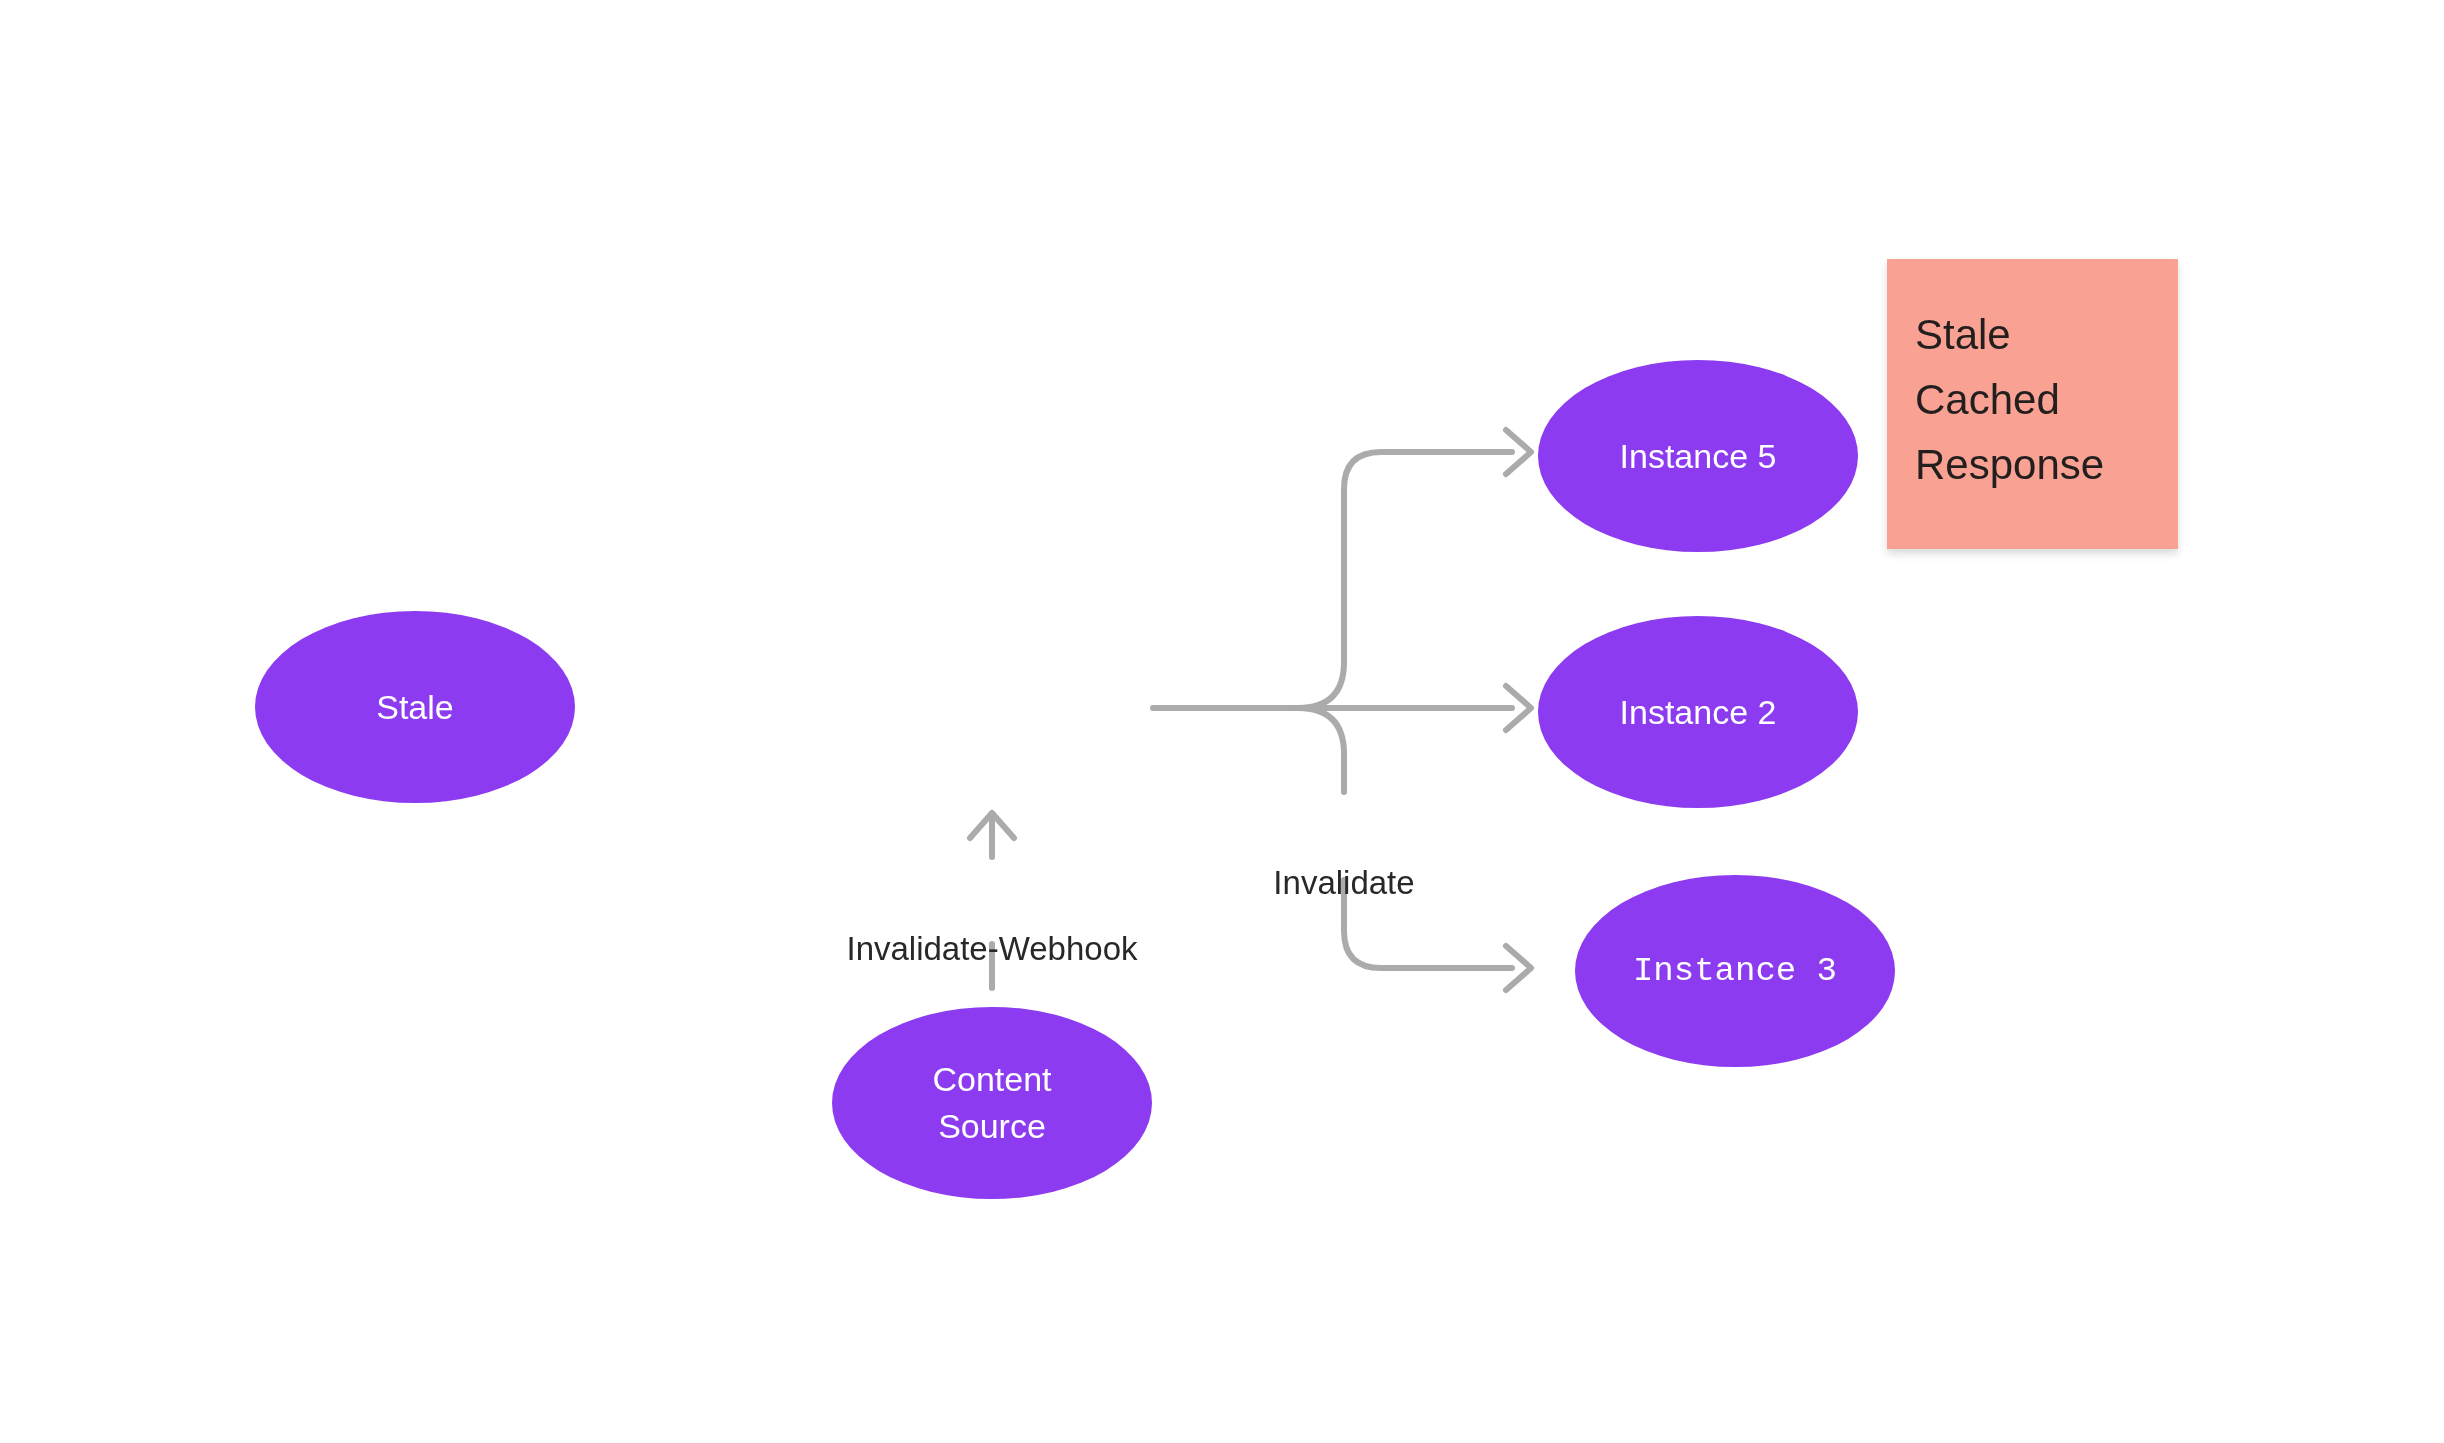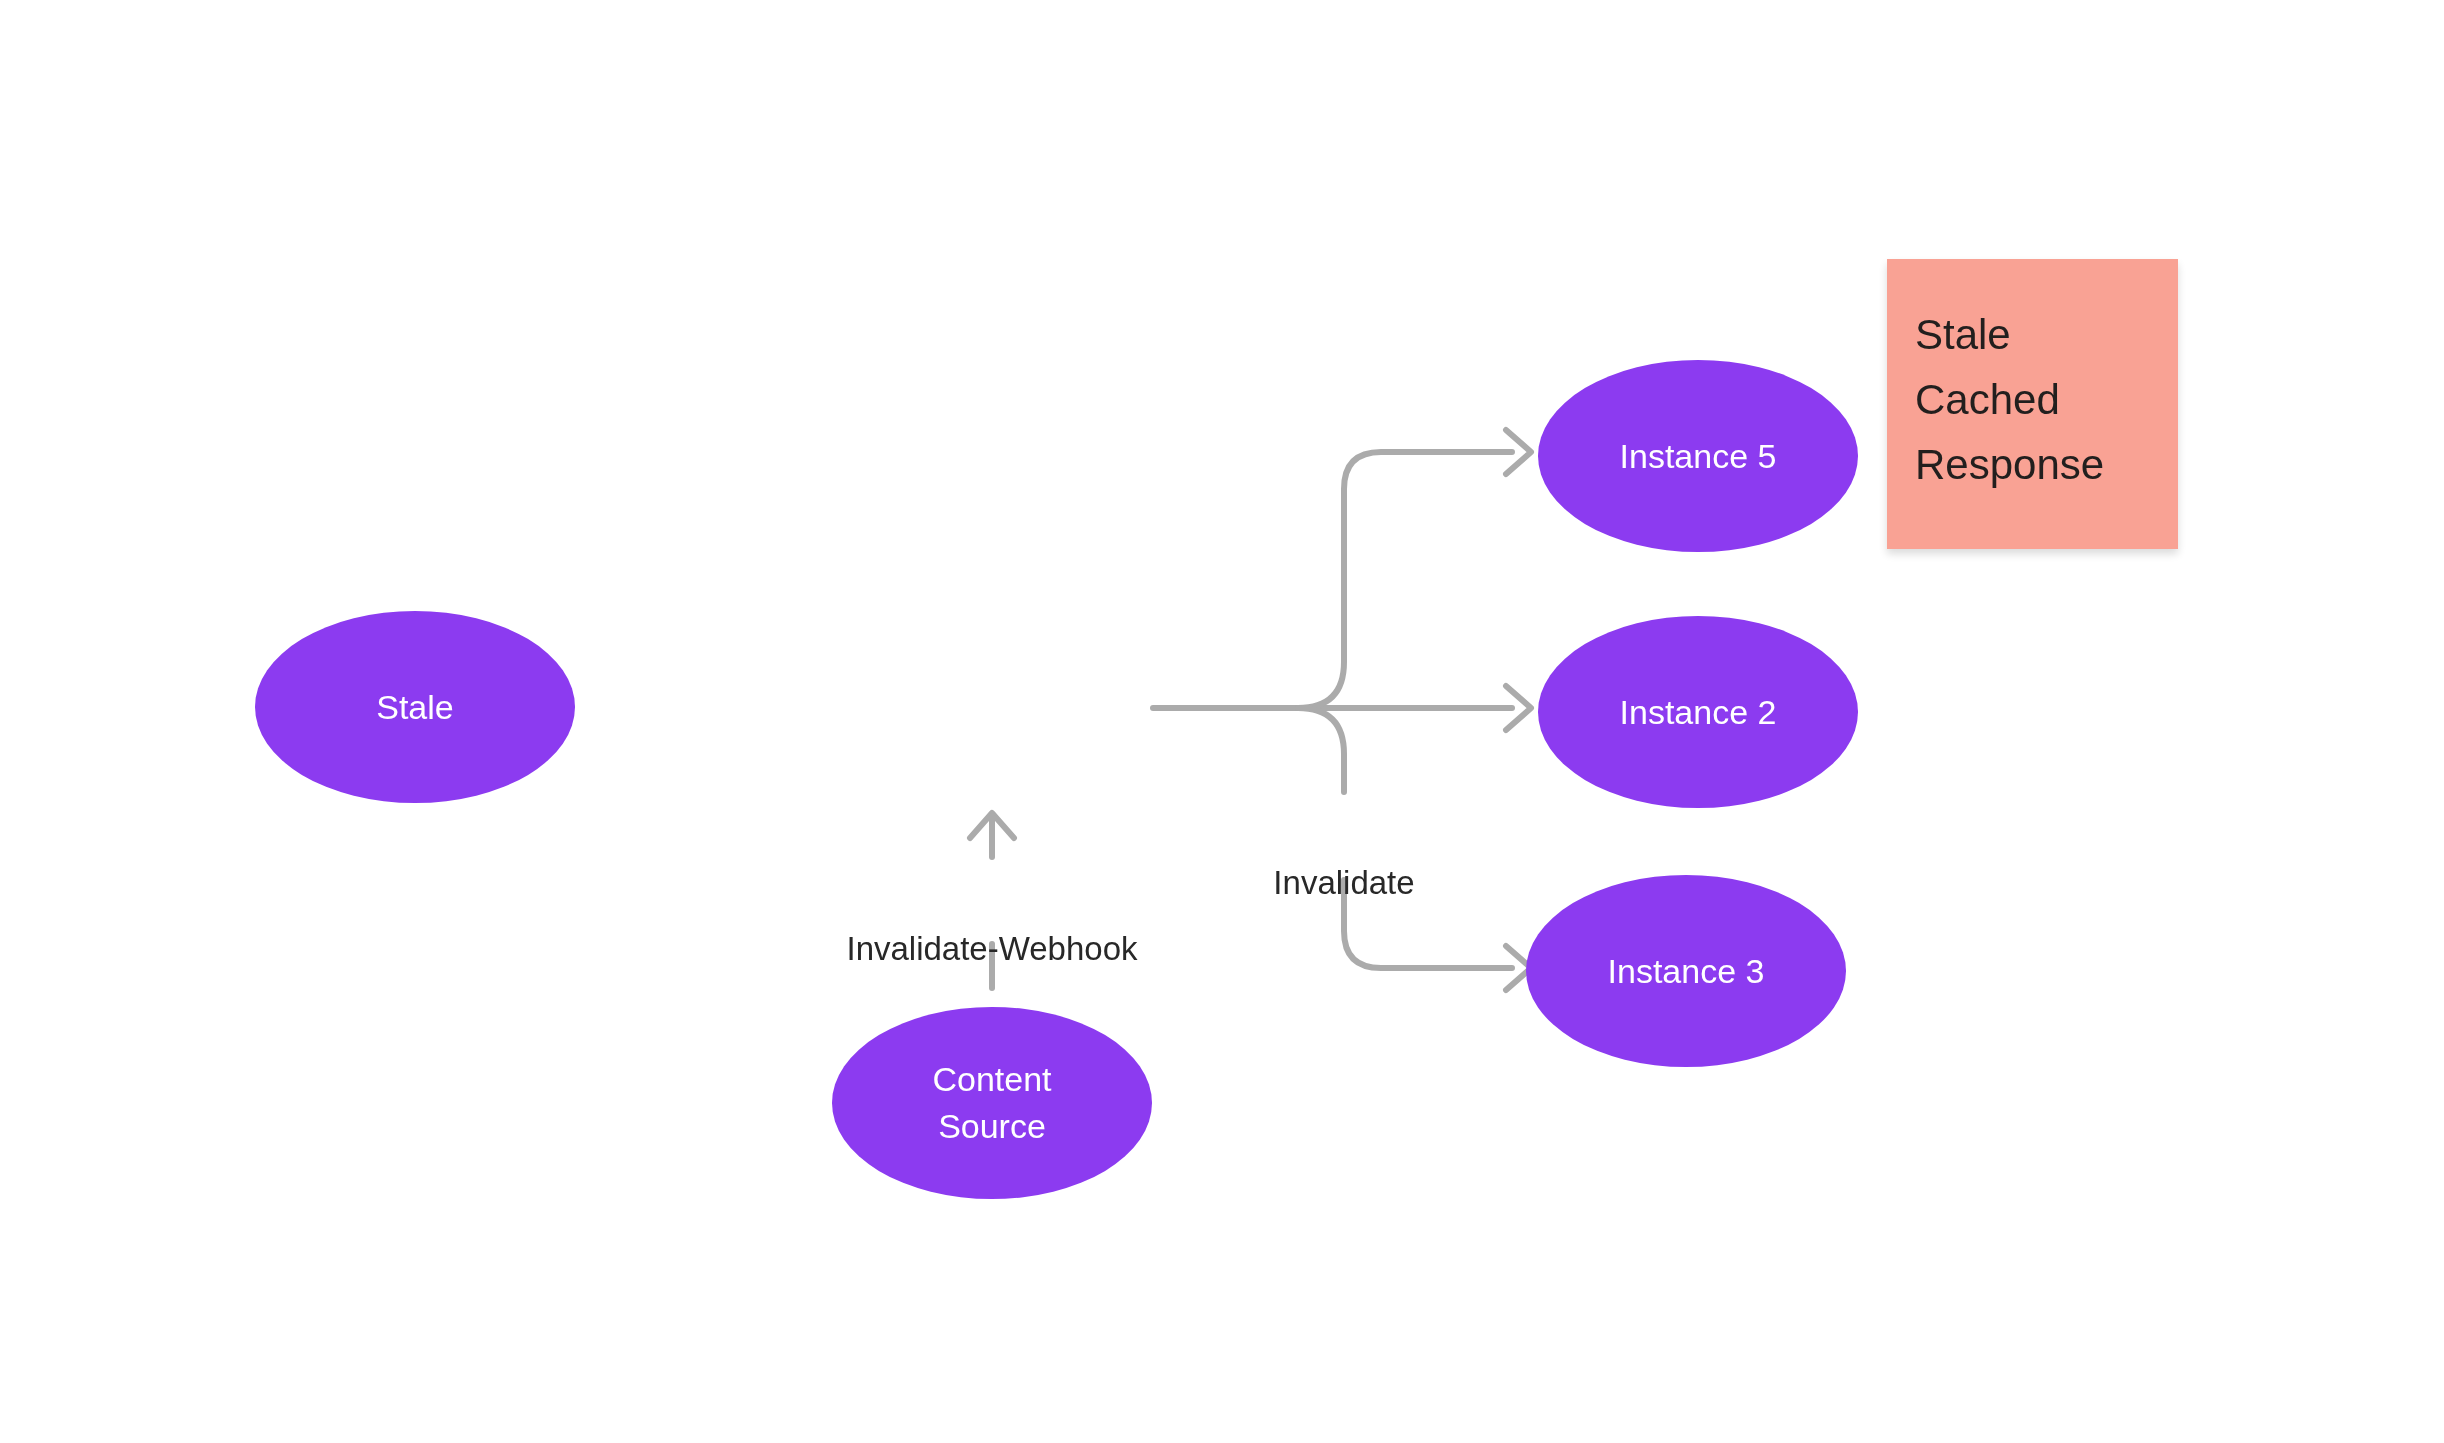--- a/index.html
+++ b/index.html
@@ -7,21 +7,21 @@
   .canvas{position:absolute;inset:0;}
   svg.wires{position:absolute;left:0;top:0;}
   .connector{stroke:var(--connector);stroke-width:6;fill:none;stroke-linecap:round;stroke-linejoin:round;}
   .node{position:absolute;border-radius:50%;background:var(--node-fill);display:flex;align-items:center;justify-content:center;text-align:center;color:var(--node-text);font-size:34px;line-height:1.38;}
   .node .lbl{max-width:220px;}
   #node-client{left:255px;top:611px;width:320px;height:192px;}
   #node-lb{left:833px;top:612px;width:320px;height:192px;}
   #node-content{left:832px;top:1007px;width:320px;height:192px;}
   #node-i1{left:1538px;top:360px;width:320px;height:192px;}
   #node-i2{left:1538px;top:616px;width:320px;height:192px;}
-  #node-i3{left:1526px;top:875px;width:320px;height:192px;}
+  #node-i3{left:1575px;top:875px;width:320px;height:192px;font-family:Liberation Mono, monospace;}
   .conn-label{position:absolute;color:var(--label-text);font-size:33px;line-height:38px;white-space:nowrap;transform:translateX(-50%);margin-top:46px;}
   #label-webhook{left:992px;top:884px;}
   #label-invalidate{left:1344px;top:818px;}
   .note{position:absolute;left:1887px;top:259px;width:291px;height:290px;background:var(--note-fill);box-shadow:0 5px 8px rgba(0,0,0,0.14);box-sizing:border-box;padding:43px 20px 0 28px;}
   .note .note-text{color:var(--note-text);font-size:42px;line-height:65px;white-space:pre-line;}
 </style>
 </head>
 <body>
 
 <div class="canvas">

